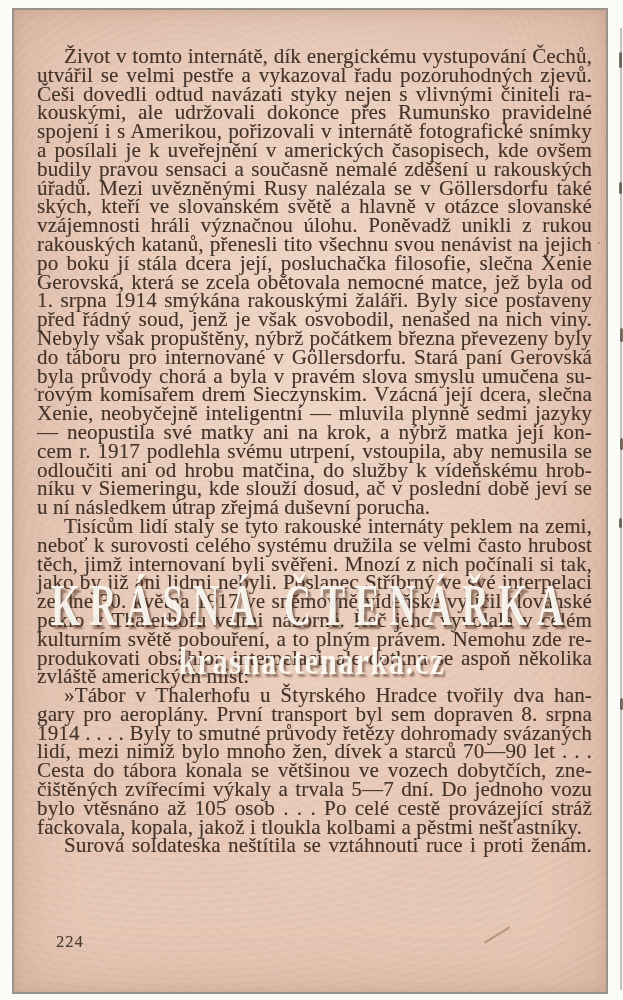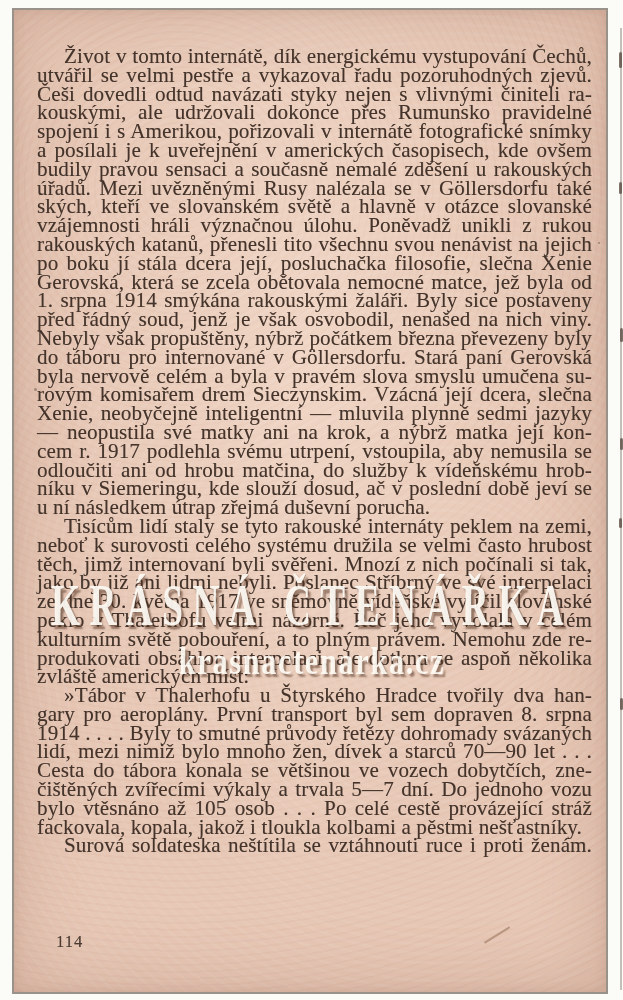--- a/index.html
+++ b/index.html
@@ -143,21 +143,21 @@
       <div class="tline">úřadů. Mezi uvězněnými Rusy nalézala se v Göllersdorfu také</div>
       <div class="tline">ských, kteří ve slovanském světě a hlavně v otázce slovanské</div>
       <div class="tline">vzájemnosti hráli význačnou úlohu. Poněvadž unikli z rukou</div>
       <div class="tline">rakouských katanů, přenesli tito všechnu svou nenávist na jejich</div>
       <div class="tline">po boku jí stála dcera její, posluchačka filosofie, slečna Xenie</div>
       <div class="tline">Gerovská, která se zcela obětovala nemocné matce, jež byla od</div>
       <div class="tline">1. srpna 1914 smýkána rakouskými žaláři. Byly sice postaveny</div>
       <div class="tline">před řádný soud, jenž je však osvobodil, nenašed na nich viny.</div>
       <div class="tline">Nebyly však propuštěny, nýbrž počátkem března převezeny byly</div>
       <div class="tline">do táboru pro internované v Göllersdorfu. Stará paní Gerovská</div>
-      <div class="tline">byla nervově celém a byla v pravém slova smyslu umučena su-</div>
+      <div class="tline">byla průvody chorá a byla v pravém slova smyslu umučena su-</div>
       <div class="tline">rovým komisařem drem Sieczynskim. Vzácná její dcera, slečna</div>
       <div class="tline">Xenie, neobyčejně inteligentní — mluvila plynně sedmi jazyky</div>
       <div class="tline">— neopustila své matky ani na krok, a nýbrž matka její kon-</div>
       <div class="tline">cem r. 1917 podlehla svému utrpení, vstoupila, aby nemusila se</div>
       <div class="tline">odloučiti ani od hrobu matčina, do služby k vídeňskému hrob-</div>
       <div class="tline">níku v Siemeringu, kde slouží dosud, ač v poslední době jeví se</div>
       <div class="tline para-last">u ní následkem útrap zřejmá duševní porucha.</div>
       <div class="tline indent">Tisícům lidí staly se tyto rakouské internáty peklem na zemi,</div>
       <div class="tline">neboť k surovosti celého systému družila se velmi často hrubost</div>
       <div class="tline">těch, jimž internovaní byli svěřeni. Mnozí z nich počínali si tak,</div>
@@ -170,21 +170,21 @@
       <div class="tline indent">»Tábor v Thalerhofu u Štyrského Hradce tvořily dva han-</div>
       <div class="tline">gary pro aeroplány. První transport byl sem dopraven 8. srpna</div>
       <div class="tline">1914 . . . . Byly to smutné průvody řetězy dohromady svázaných</div>
       <div class="tline">lidí, mezi nimiž bylo mnoho žen, dívek a starců 70—90 let . . .</div>
       <div class="tline">Cesta do tábora konala se většinou ve vozech dobytčích, zne-</div>
       <div class="tline">čištěných zvířecími výkaly a trvala 5—7 dní. Do jednoho vozu</div>
       <div class="tline">bylo vtěsnáno až 105 osob . . . Po celé cestě provázející stráž</div>
       <div class="tline para-last">fackovala, kopala, jakož i tloukla kolbami a pěstmi nešťastníky.</div>
       <div class="tline indent">Surová soldateska neštítila se vztáhnouti ruce i proti ženám.</div>
     </div>
-  <div class="page-number">114</div>
+  <div class="page-number">224</div>
   <div class="scratch"></div>
 </div>
 
 <div class="watermark">
   <div class="wm-title">KRÁSNÁ ČTENÁŘKA</div>
   <div class="wm-url">krasnactenarka.cz</div>
 </div>
 
 <div class="photo-edge"></div>
 <div class="edge-blob blob-1"></div>

